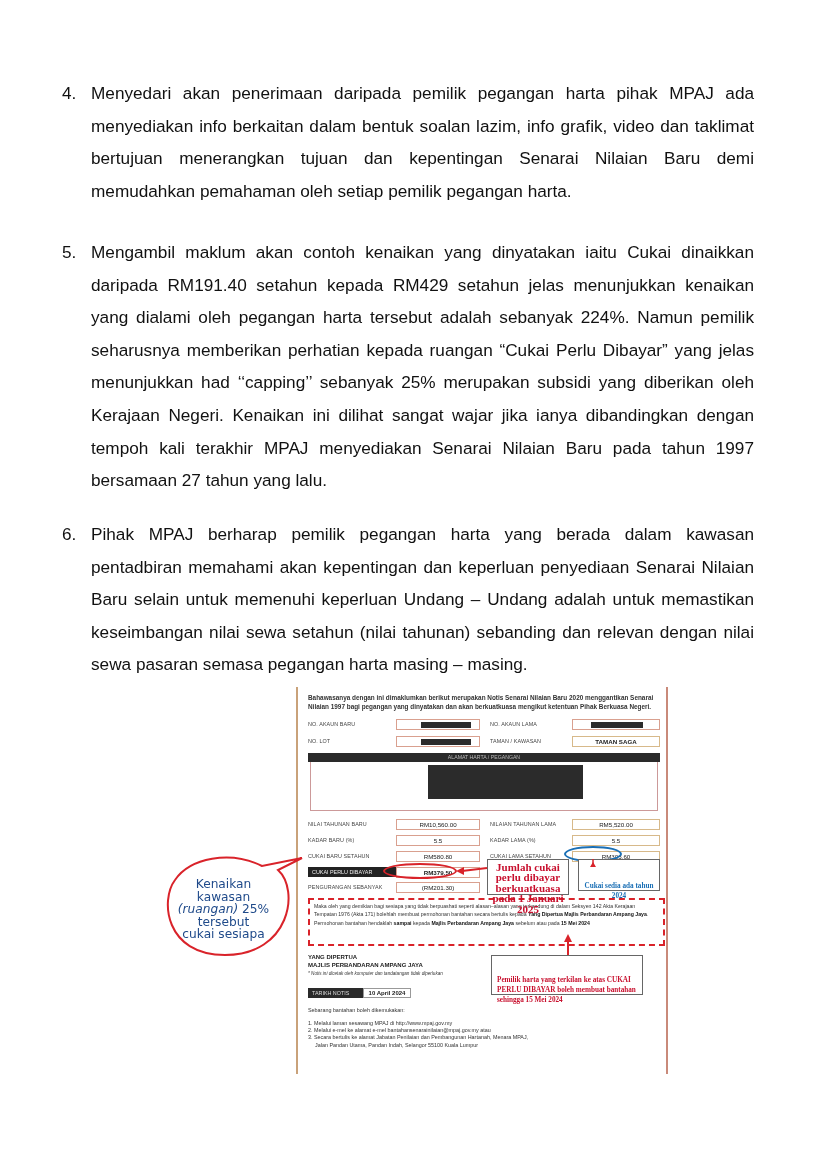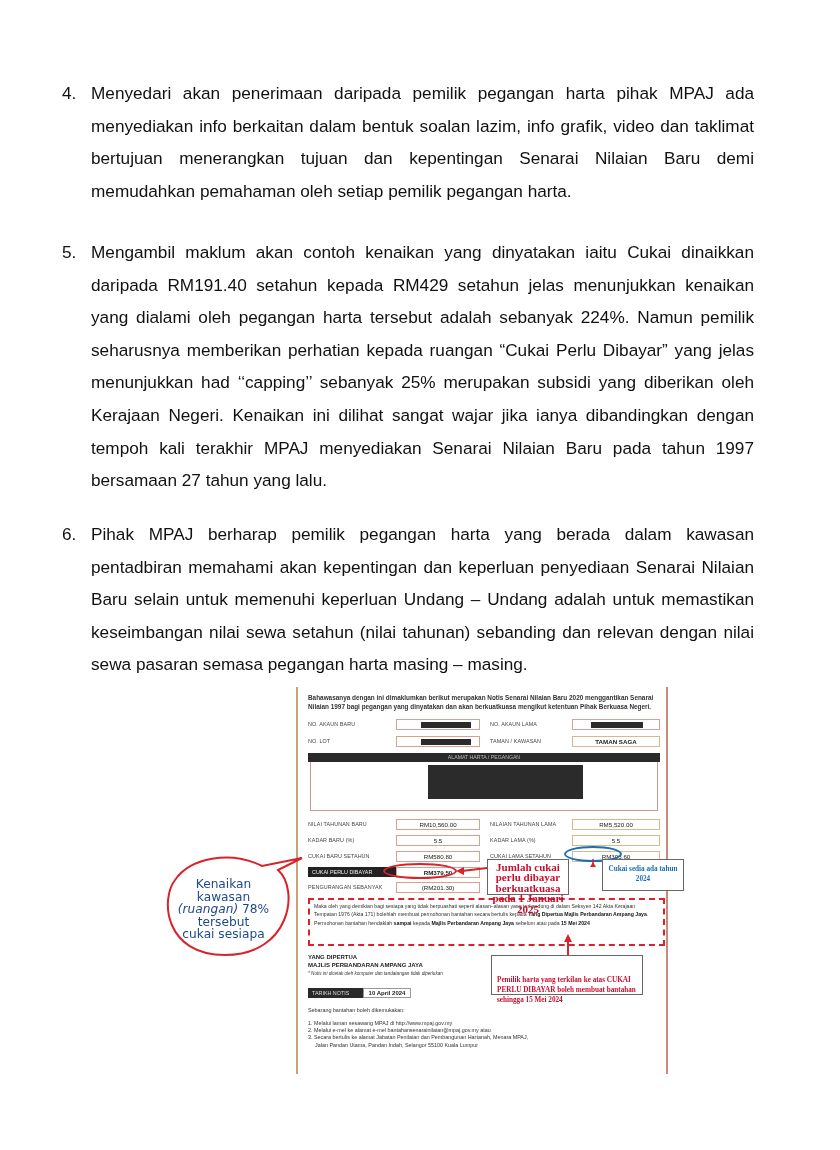--- a/index.html
+++ b/index.html
@@ -136,38 +136,38 @@
     <div>2. Melalui e-mel ke alamat e-mel bantahansenarainilaian@mpaj.gov.my atau</div>
     <div>3. Secara bertulis ke alamat Jabatan Penilaian dan Pembangunan Hartanah, Menara MPAJ,</div>
     <div style="padding-left:7px;">    Jalan Pandan Utama, Pandan Indah, Selangor 55100 Kuala Lumpur</div>
   </div>
 </div>
 
 <div class="ellipse" style="left:383px;top:863px;width:74px;height:16px;border-color:#d9232a;"></div>
 <div class="ellipse" style="left:564px;top:846px;width:58px;height:16px;border-color:#1a6fb5;"></div>
 
 <div class="callout c-red" style="left:487px;top:859px;width:82px;height:36px;font-size:11px;line-height:10.4px;padding-top:2px;">Jumlah cukai perlu dibayar berkuatkuasa pada 1 Januari 2025</div>
-<div class="callout c-blue" style="left:578px;top:859px;width:82px;height:32px;font-size:7.2px;line-height:10.4px;padding-top:4px;margin-left:24px;">Cukai sedia ada tahun 2024</div>
+<div class="callout c-blue" style="left:578px;top:859px;width:82px;height:32px;font-size:7.2px;line-height:10.4px;padding-top:21px;">Cukai sedia ada tahun 2024</div>
 <div class="callout c-red" style="left:491px;top:955px;width:152px;height:36px;font-size:7.2px;line-height:10.2px;text-align:left;padding:19px 5px;">Pemilik harta yang terkilan ke atas CUKAI PERLU DIBAYAR boleh membuat bantahan sehingga 15 Mei 2024</div>
 
 <svg class="overlay" width="840" height="1150">
 
   <line x1="487" y1="868" x2="462" y2="871" stroke="#d9232a" stroke-width="2"></line>
   <polygon points="456,871 464,867 464,875" fill="#d9232a"></polygon>
 
   <line x1="593" y1="859" x2="593" y2="866" stroke="#d9232a" stroke-width="1.5"></line>
   <polygon points="593,862 590,867 596,867" fill="#d9232a"></polygon>
 
   <line x1="568" y1="955" x2="568" y2="940" stroke="#d9232a" stroke-width="2"></line>
   <polygon points="568,934 564,942 572,942" fill="#d9232a"></polygon>
 
   <path d="M 278 870 C 300 890, 290 955, 225 955 C 165 955, 160 900, 175 880 C 190 858, 230 850, 262 866 L 302 858 Z" fill="#ffffff" stroke="#d9232a" stroke-width="2"></path>
 </svg>
 
 <div class="bubble">
   <div class="bubble-text">
     <div>Kenaikan</div>
     <div>kawasan</div>
-    <div><i>(ruangan)</i><span> 78%</span></div>
+    <div><i>(ruangan)</i><span> 25%</span></div>
     <div>tersebut</div>
     <div>cukai sesiapa</div>
   </div>
 </div>
 
 </body></html>

